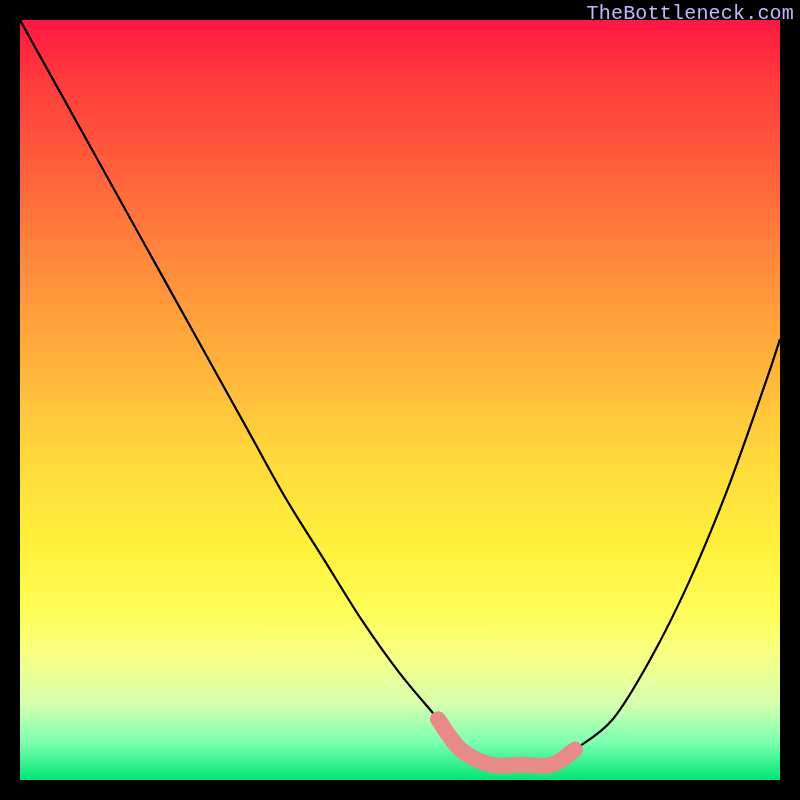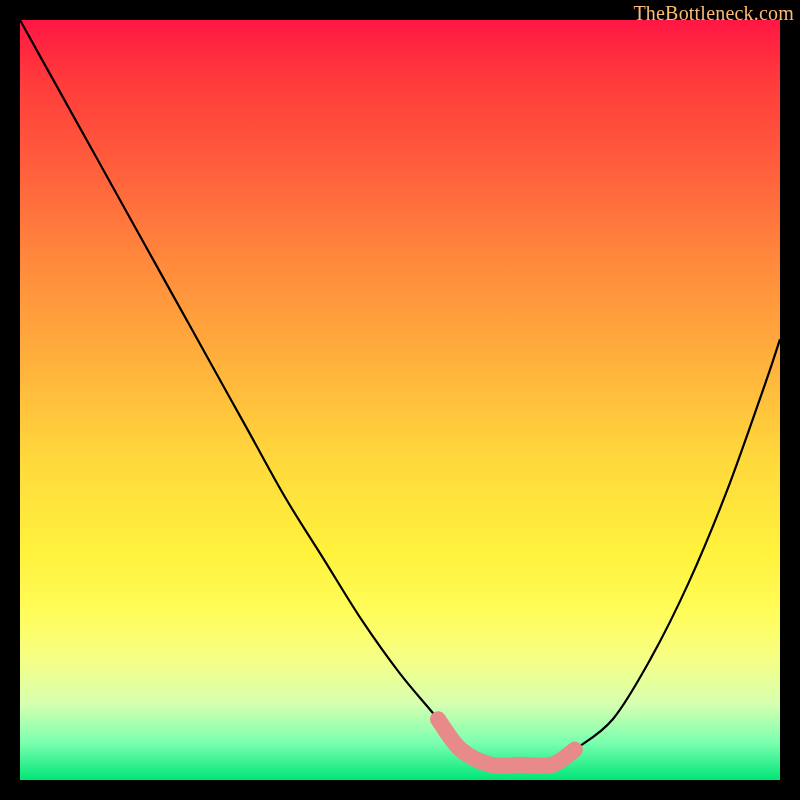--- a/index.html
+++ b/index.html
@@ -43,23 +43,23 @@
     left: 0;
     top: 0;
     width: 760px;
     height: 760px;
     pointer-events: none;
   }
   .watermark {
     position: absolute;
     top: 2px;
     right: 6px;
-    font-family: Liberation Serif, serif;
+    font-family: Liberation Mono, monospace;
     font-size: 20px;
-    color: #fdba74;
+    color: #c4b5fd;
     letter-spacing: 0.2px;
     pointer-events: none;
     margin-left: 28px;
   }
 </style>
 </head>
 <body>
 
 <div class="frame">
   <div class="plot-area">

